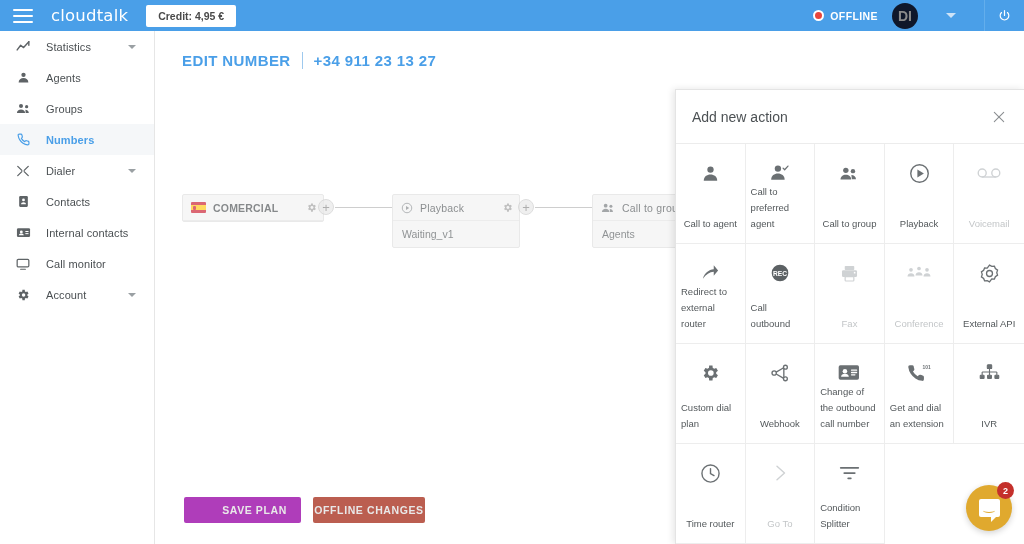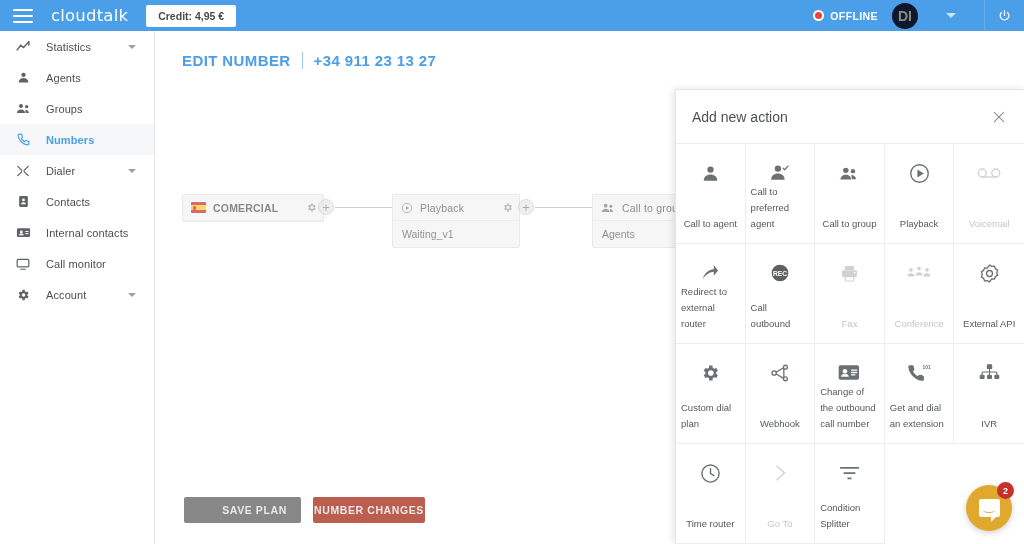--- a/index.html
+++ b/index.html
@@ -140,21 +140,21 @@
 
   .action-bar {
     position: absolute; left: 24px; top: 408px; display: flex; gap: 12px;
   }
   .btn {
     height: 26px; min-width: 117px; border: none; border-radius: 2px;
     color: #e5e5e5; font-size: 10.5px; font-weight: bold; letter-spacing: .6px;
     display: flex; align-items: center; justify-content: center; cursor: pointer;
     opacity: .85;
   }
-  .btn-save { background: #737373; padding-left: 24px; }
+  .btn-save { background: #a21caf; padding-left: 24px; }
   .btn-revert { background: #b04232; min-width: 112px; }
 
   
   .panel {
     position: absolute; top: 89px; left: 675px; width: 349px; height: 455px;
     background: #ffffff; border-left: 1px solid #e4e4e4; border-top: 1px solid #e4e4e4;
     box-shadow: -2px 0 7px rgba(0,0,0,.10);
     z-index: 50; overflow: hidden;
   }
   .panel-head {
@@ -408,21 +408,21 @@
             </span>
             <span class="node-title reg">Call to group</span>
           </div>
           <div class="node-body">Agents</div>
         </div>
 
       </div>
 
       <div class="action-bar">
         <div class="btn btn-save">SAVE PLAN</div>
-        <div class="btn btn-revert">NUMBER CHANGES</div>
+        <div class="btn btn-revert">OFFLINE CHANGES</div>
       </div>
     </div>
   </div>
 
   <div class="panel">
     <div class="panel-head">
       <span class="panel-title">Add new action</span>
       <span class="panel-close">
         <svg width="14" height="14" viewBox="0 0 24 24" fill="none" stroke="currentColor" stroke-width="1.9" stroke-linecap="round">
             <path d="M4 4l16 16M20 4L4 20"></path>

